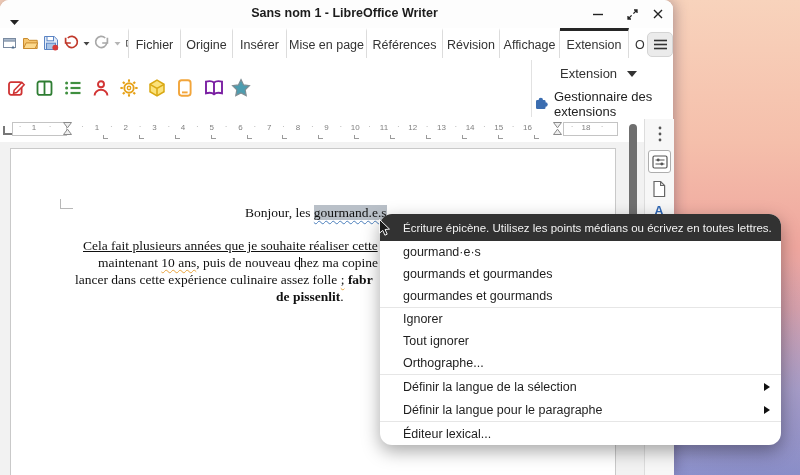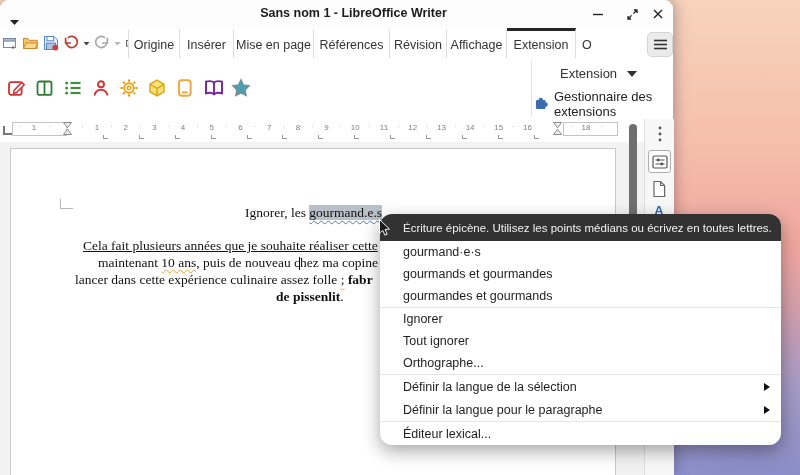--- a/index.html
+++ b/index.html
@@ -7,21 +7,21 @@
     font-family:"Liberation Sans",sans-serif;
     background:linear-gradient(180deg,#f8d3bc 0%,#f5bfab 30%,#efa69e 52%,#dda4ac 65%,#b3a8d0 82%,#8e94cf 100%);}
   #desktop-haze{position:absolute;right:0;bottom:0;width:180px;height:220px;
     background:radial-gradient(ellipse at 80% 70%,rgba(110,105,160,.28),rgba(110,105,160,0) 70%);}
   
   #window{position:absolute;left:0;top:0;width:673px;height:475px;background:#ffffff;
     border-radius:9px 9px 0 0;box-shadow:2px 0 14px rgba(40,30,60,.35);}
   #titlebar{position:absolute;left:0;top:0;width:673px;height:28px;background:#fdfdfd;
     border-radius:9px 9px 0 0;border-bottom:1px solid #ececec;}
   #window-menu-arrow{position:absolute;left:10px;top:11px;}
-  #window-title{position:absolute;left:17px;top:6px;width:673px;text-align:center;
+  #window-title{position:absolute;left:8px;top:6px;width:673px;text-align:center;
     font-size:12.5px;font-weight:bold;color:#1c1c1c;}
   .win-btn{position:absolute;top:5px;width:18px;height:18px;display:flex;align-items:center;justify-content:center;}
   #btn-min{left:589px;} #btn-restore{left:623px;} #btn-close{left:649px;}
   
   #tabrow{position:absolute;left:0;top:28px;width:673px;height:30px;background:#ffffff;
     border-bottom:1px solid #cfcfcf;}
   #quick-icons{position:absolute;left:3px;top:32px;height:22px;display:flex;align-items:center;gap:4px;}
   .qicon{display:flex;align-items:center;justify-content:center;height:20px;}
   #tab-row{position:absolute;left:128px;top:28px;height:30px;display:flex;}
   .tab{box-sizing:border-box;height:30px;display:flex;align-items:center;justify-content:center;
@@ -154,20 +154,21 @@
         </div>
         <div class="qicon">
           <svg width="18" height="16">
             <rect x="4.5" y="1.5" width="9" height="4" fill="#fff" stroke="#666"></rect>
             <rect x="1.5" y="5.5" width="15" height="5.6" fill="#e6e6e6" stroke="#666"></rect>
             <rect x="4.5" y="9" width="9" height="5.4" fill="#fff" stroke="#666"></rect>
           </svg>
         </div>
       </div>
     <div id="tab-row">
+        <div class="tab" style="width: 53px;">Fichier</div>
         <div class="tab" style="width: 52px;">Origine</div>
         <div class="tab" style="width: 54px;">Insérer</div>
         <div class="tab" style="width: 80px;">Mise en page</div>
         <div class="tab" style="width: 76px;">Références</div>
         <div class="tab" style="width: 57px;">Révision</div>
         <div class="tab" style="width: 60px;">Affichage</div>
         <div class="tab active" style="width: 69px;">Extension</div>
         <div class="tab partial" style="width: 18px;">O</div>
       </div>
     <div id="hamburger">
@@ -330,21 +331,21 @@
         <div class="ruler-tabstop" style="left: 461.9px;"></div>
         <div class="ruler-tabstop" style="left: 497.8px;"></div>
         <div class="ruler-tabstop" style="left: 533.7px;"></div>
       </div>
 
     <div id="doc-area">
       <div id="doc-page"></div>
     </div>
     <div id="margin-corner"></div>
 
-    <div class="docline" style="left:245px;top:205px;"><span>Ignorer, les </span><span class="sel">gourmand.e.s</span></div>
+    <div class="docline" style="left:245px;top:205px;"><span>Bonjour, les </span><span class="sel">gourmand.e.s</span></div>
     <div class="docline" style="left:83px;top:238px;text-decoration:underline;"><span>Cela fait plusieurs années que je souhaite réaliser cette</span></div>
     <div class="docline" style="left:98px;top:255px;"><span>maintenant </span><span class="gram">10 ans</span><span>, puis de nouveau chez ma copine </span><span class="doc-link">R</span></div>
     <div class="docline" style="left:75px;top:272px;"><span>lancer dans cette expérience culinaire assez folle </span><span class="gram">;</span><span> </span><span class="b">fabr</span></div>
     <div class="docline" style="left:276px;top:289px;"><span class="b">de pissenlit</span><span>.</span></div>
     <div id="text-cursor"></div>
 
     <div id="v-scrollbar"></div>
     <div id="sidebar">
       <div class="sb-icon" id="sb-kebab">
           <svg width="4" height="16">

